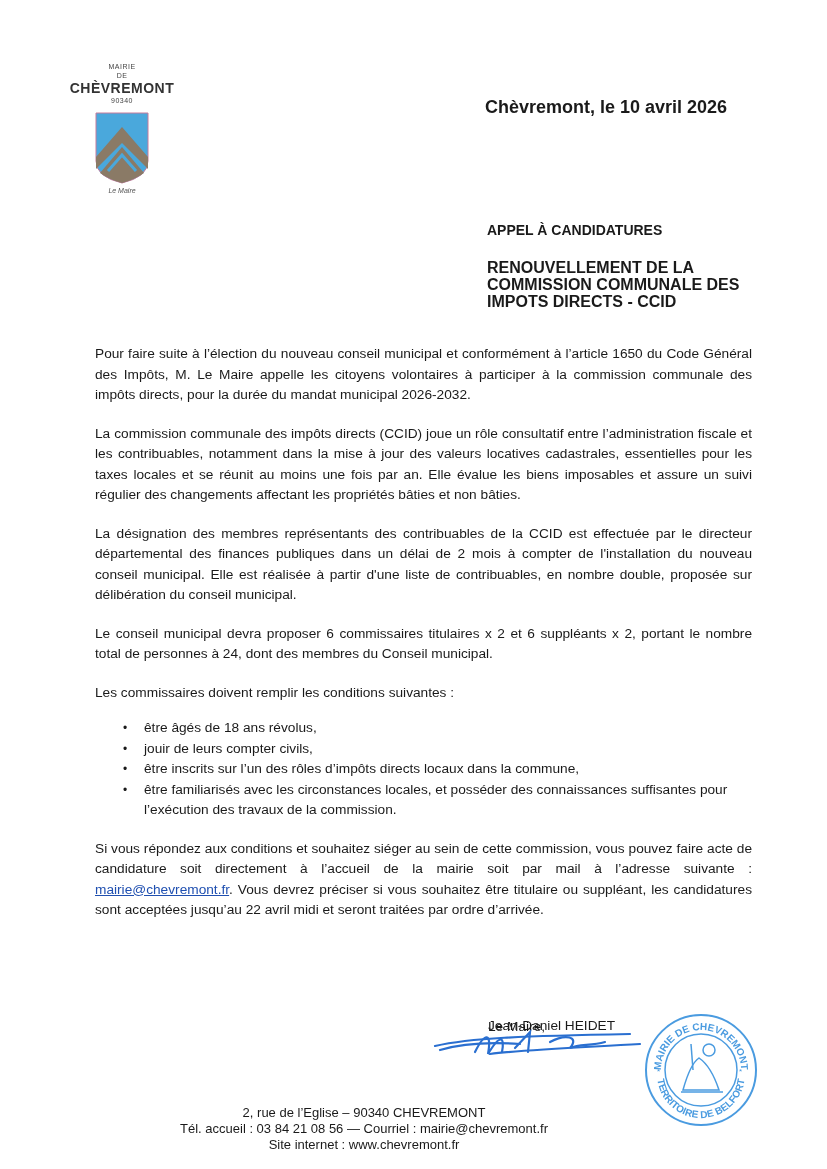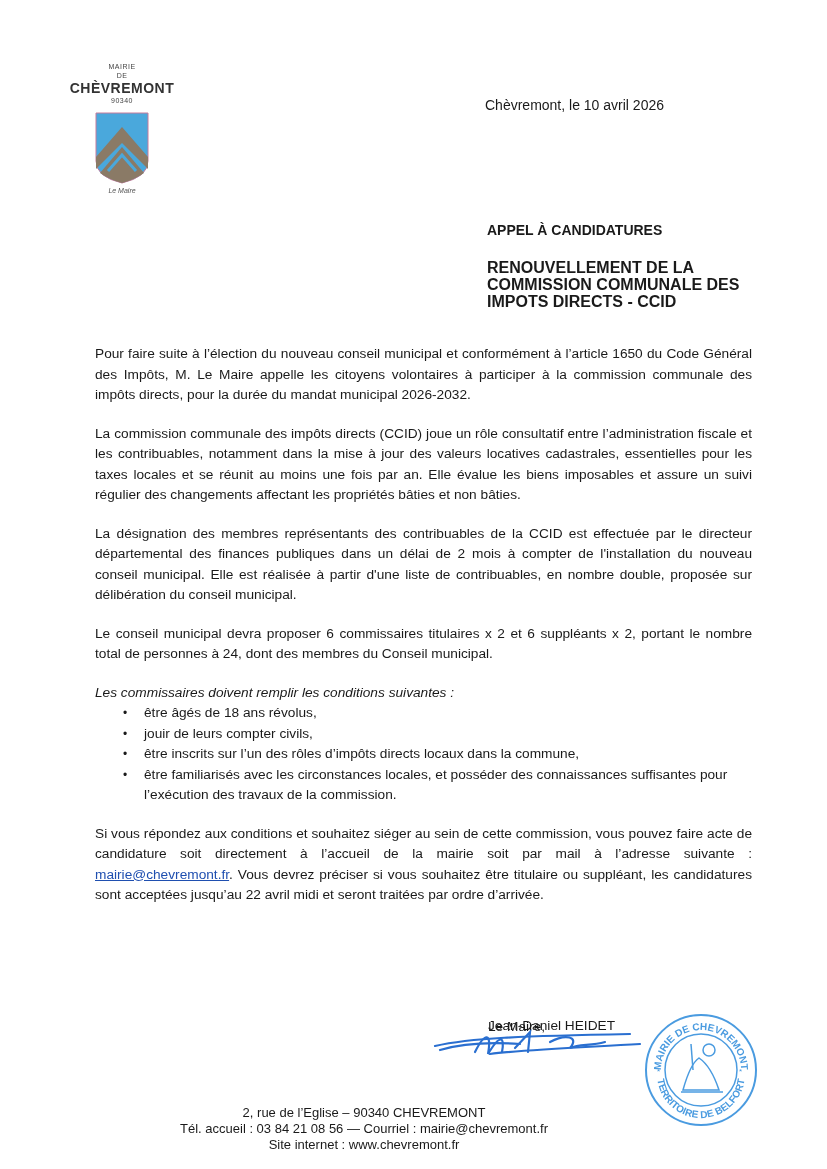--- a/index.html
+++ b/index.html
@@ -3,26 +3,26 @@
 <meta charset="utf-8">
 <style>
   html, body { margin:0; padding:0; background:#fff; }
   body { width:827px; height:1169px; position:relative; overflow:hidden;
          font-family:"Liberation Sans", sans-serif; color:#1a1a1a; }
   .logo { position:absolute; left:64px; top:62px; width:116px; text-align:center; }
   .logo .small { font-size:7px; letter-spacing:0.5px; color:#444; line-height:9px; }
   .logo .name { font-size:14px; font-weight:bold; color:#333; letter-spacing:0.5px; line-height:16px; }
   .logo .crest { display:block; margin:6px auto 0; }
   .logo .caption { font-size:7px; font-style:italic; color:#555; margin-top:2px; }
-  .date { position:absolute; left:485px; top:97px; font-size:14px; }
+  .date { position:absolute; left:485px; top:97px; font-size:18px;font-weight:bold; }
   .title1 { position:absolute; left:487px; top:222px; font-size:14px; font-weight:bold; }
   .title2 { position:absolute; left:487px; top:259px; font-size:16px; font-weight:bold; line-height:17px; }
   .body { position:absolute; left:95px; top:344px; width:657px; font-size:13.7px; line-height:20.5px; text-align:justify; }
   .body p { margin:0 0 18px 0; }
-  .body p.tight { margin-bottom:0;font-style:italic; }
+  .body p.tight { margin-bottom:15px; }
   .body ul { margin:0 0 18px 0; padding-left:28px; list-style:none; }
   .body li { position:relative; padding-left:21px; text-align:left; }
   .body li::before { content:"•"; position:absolute; left:0; top:0; font-size:12px; }
   .link { color:#1f4fb0; text-decoration:underline; }
   .sign-label { position:absolute; left:488px; top:1019px; font-size:13.7px; }
   .sign-name { position:absolute; left:488px; top:1018px; font-size:13.7px; }
   .signature { position:absolute; left:430px; top:1024px; }
   .stamp { position:absolute; left:643px; top:1012px; }
   .footer { position:absolute; left:0; top:1105px; width:728px; text-align:center; font-size:13px; line-height:16px; }
 </style>

